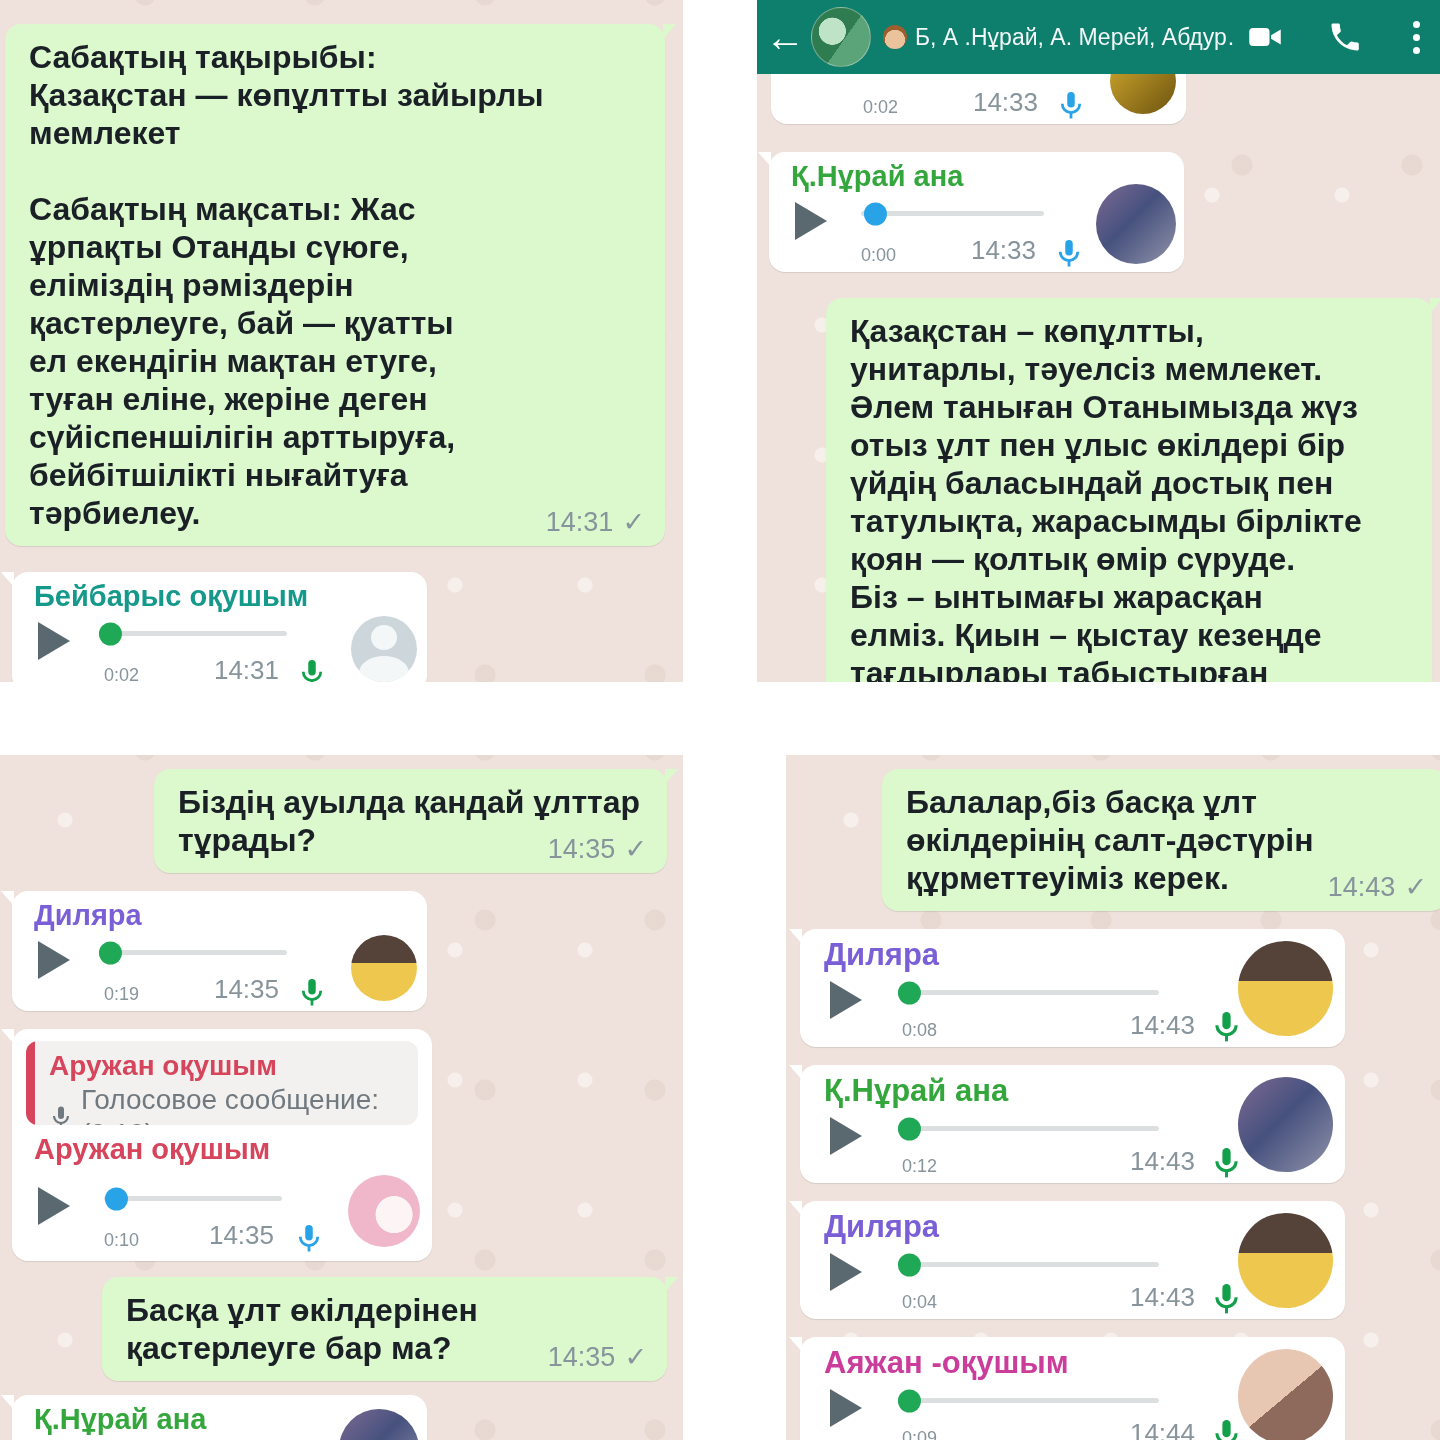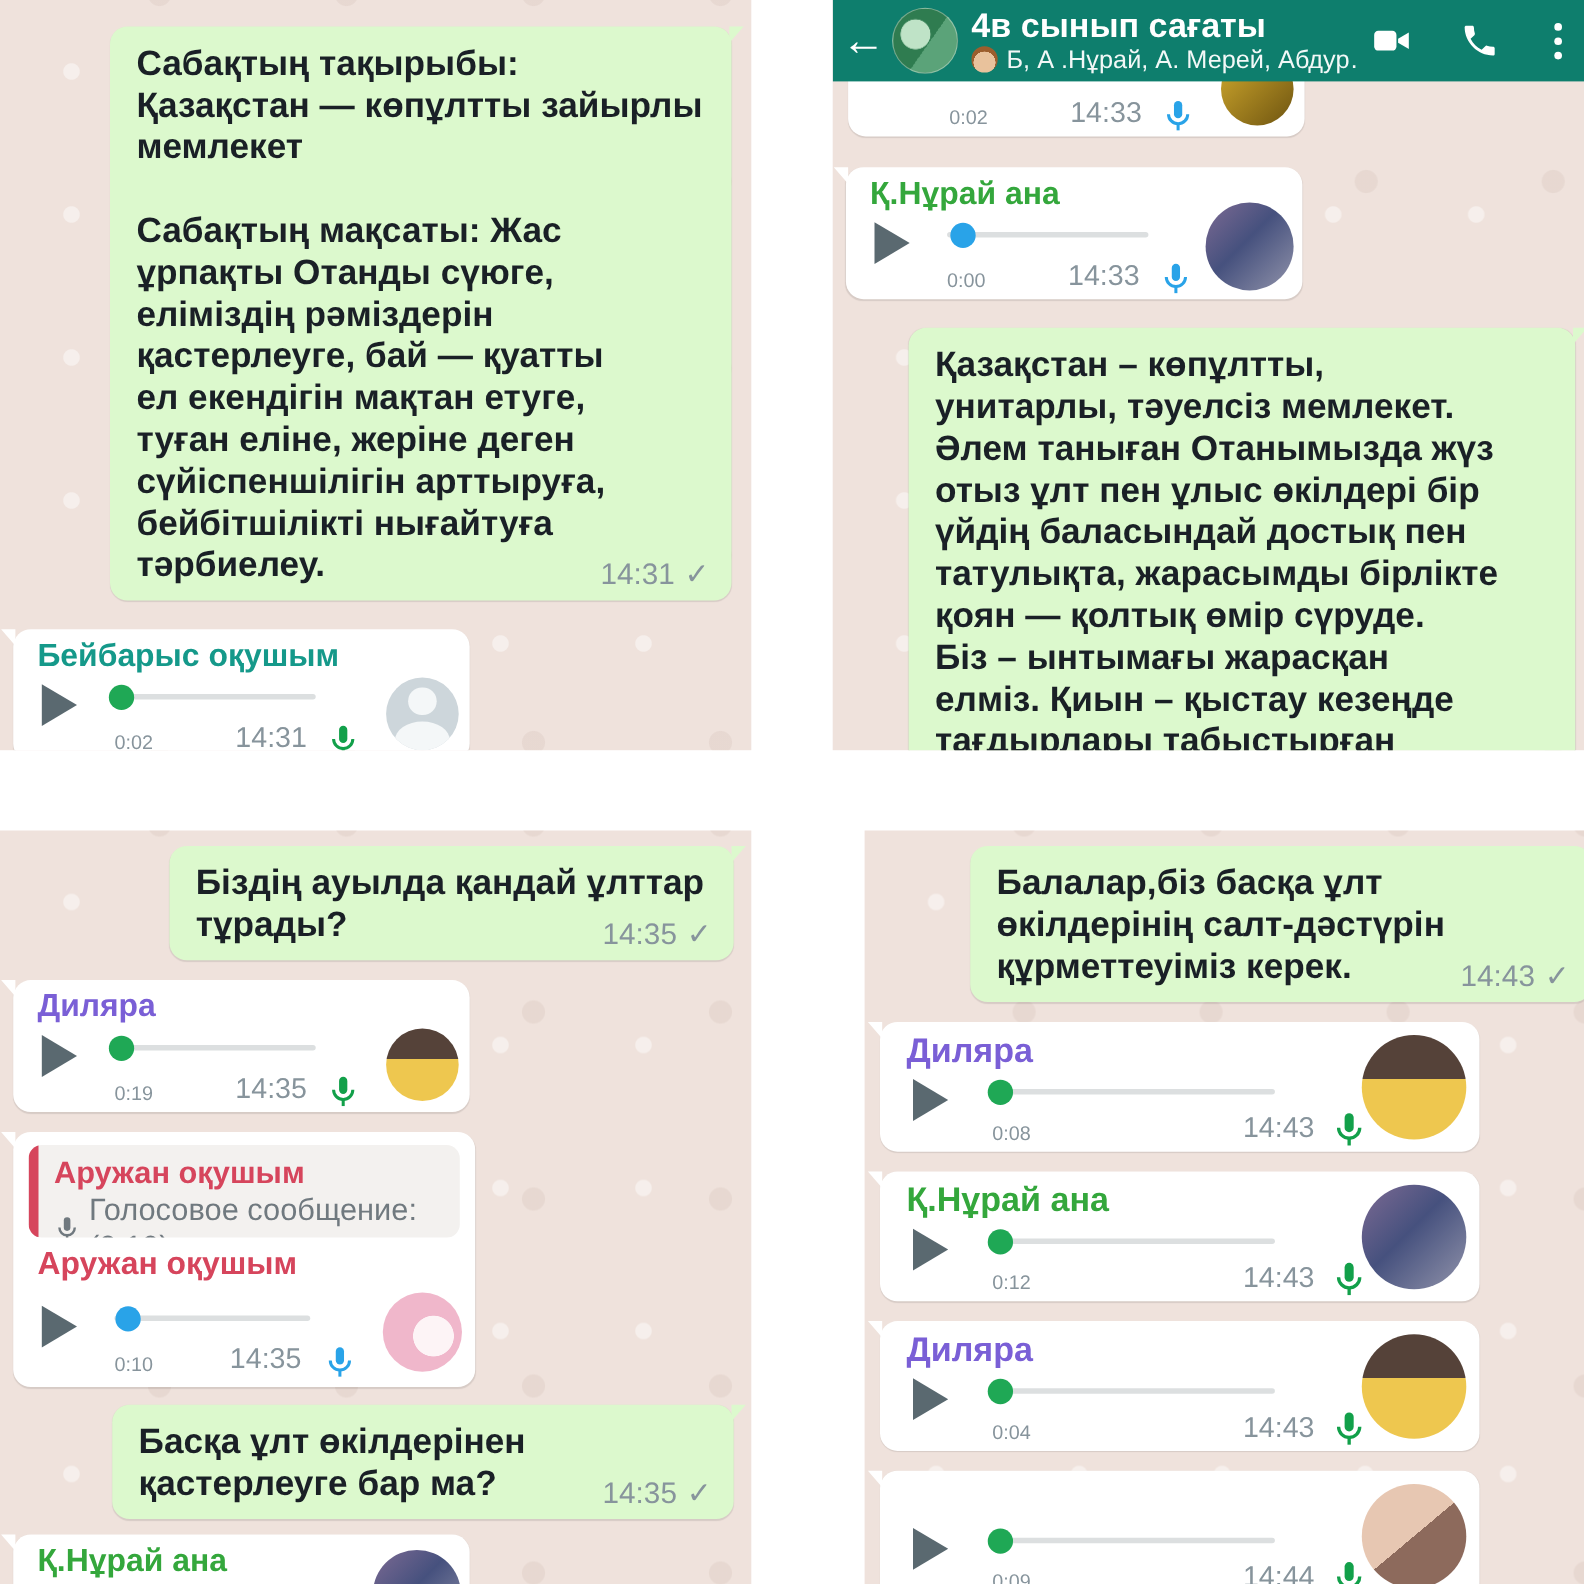--- a/index.html
+++ b/index.html
@@ -130,21 +130,21 @@
   .voice.reply .avatar{width:72px;height:72px;bottom:14px;right:12px;}
 
   .voice.partial-top{margin-top:-70px;}
 </style>
 </head>
 <body>
 
 <div class="collage">
 
   <div class="panel" id="panel-tl">
-    <div class="msg out tail-out" style="margin:24px 18px 0 auto;width:565px;padding:14px 24px 14px 24px;">
+    <div class="msg out tail-out" style="margin:24px 18px 0 auto;width:660px;padding:14px 24px 14px 24px;">
       <div class="otext">Сабақтың тақырыбы:
 Қазақстан — көпұлтты зайырлы
 мемлекет
 
 Сабақтың мақсаты: Жас
 ұрпақты Отанды сүюге,
 еліміздің рәміздерін
 қастерлеуге, бай — қуатты
 ел екендігін мақтан етуге,
 туған еліне, жеріне деген
@@ -171,21 +171,20 @@
         </svg>
       <div class="avatar av-default"></div>
     </div>
   </div>
 
   <div class="panel" id="panel-tr">
     <div class="wa-header">
       <span class="back">←</span>
       <div class="gavatar"></div>
       <div class="htexts">
-        <div class="htitle">4в сынып сағаты</div>
         <div class="hsub">
           <span class="girl-emoji"></span>
           <span>Б, А .Нұрай, А. Мерей, Абдур…</span>
         </div>
       </div>
       <div class="hicons">
         <svg class="hicon" viewBox="0 0 24 24">
             <rect x="1.5" y="6" width="13.5" height="12" rx="2.5"></rect>
             <path d="M16 10.8 22.5 7v10L16 13.2z"></path>
           </svg>
@@ -366,20 +365,21 @@
       <div class="vtime">14:43</div>
       <svg class="mic mic-green" viewBox="0 0 24 24">
           <rect x="9" y="1.5" width="6" height="12.5" rx="3"></rect>
           <path d="M5 11a7 7 0 0 0 14 0" fill="none" stroke="currentColor" stroke-width="2.2"></path>
           <rect x="10.9" y="17.8" width="2.2" height="5"></rect>
         </svg>
       <div class="avatar av-girl"></div>
     </div>
 
     <div class="msg voice br tail-in" style="margin:18px 0 0 14px;width:545px;">
+      <div class="vname name-magenta">Аяжан -оқушым</div>
       <div class="play"></div>
       <div class="track">
         <div class="dot dot-green" style="left: 1.5%;"></div>
       </div>
       <div class="vdur">0:09</div>
       <div class="vtime">14:44</div>
       <svg class="mic mic-green" viewBox="0 0 24 24">
           <rect x="9" y="1.5" width="6" height="12.5" rx="3"></rect>
           <path d="M5 11a7 7 0 0 0 14 0" fill="none" stroke="currentColor" stroke-width="2.2"></path>
           <rect x="10.9" y="17.8" width="2.2" height="5"></rect>

